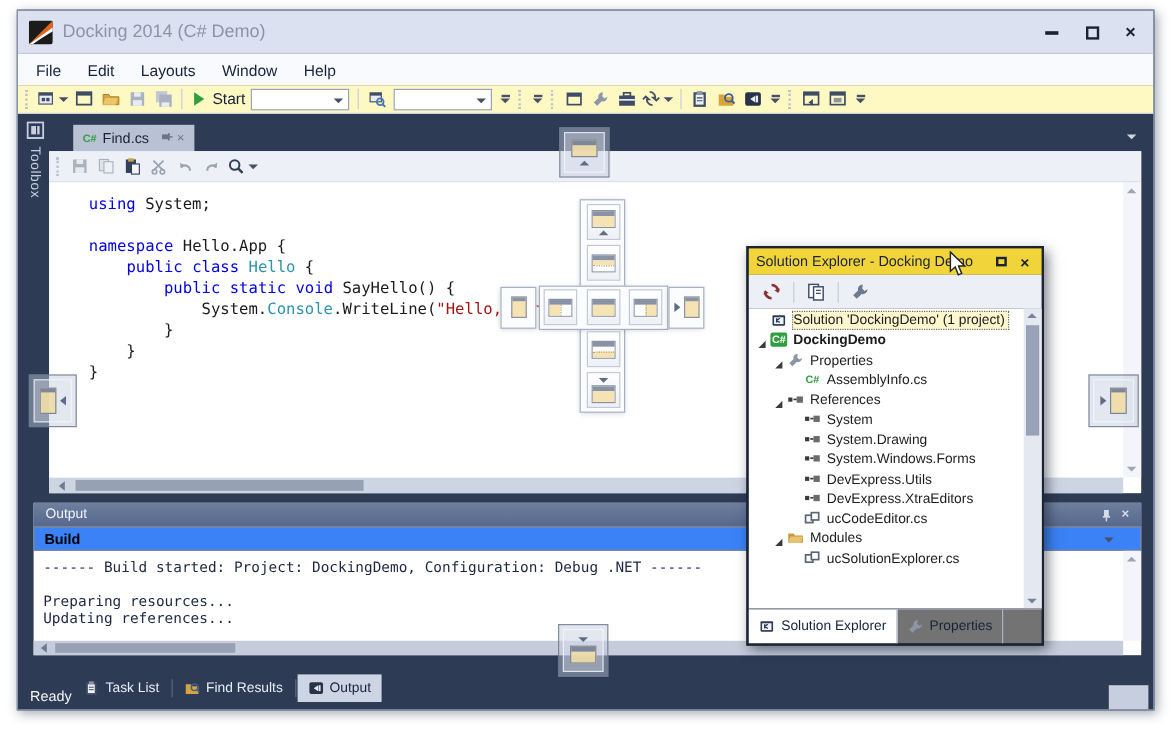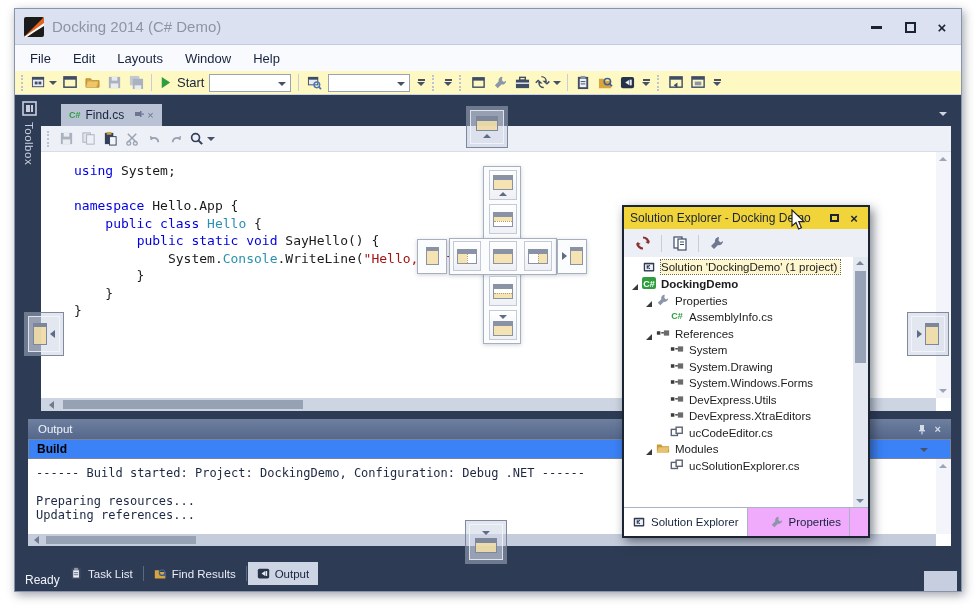--- a/index.html
+++ b/index.html
@@ -103,21 +103,21 @@
   .trow { display:flex; align-items:flex-end; height:16px; margin-top:0.5px; font-size:11.5px; color:#1c1c1c; white-space:nowrap; }
   .trow.bold { font-weight:bold; }
   .trow .exp { width:0;height:0;border-left:6px solid transparent;border-bottom:6px solid #3a3a3a; margin-right:3px; }
   .trow .noexp { width:9px; }
   .trow .ticon { width:16px; height:14px; display:flex; align-items:center; justify-content:center; margin-right:4px; flex:none; }
   .trow.selected .seltext { background:#fdf6cf; outline:1px dotted #6b6b3a; padding:1px 3px 1px 0; }
   #se-vscroll { position:absolute; right:0; top:0; width:15px; height:250px; background:#e4e8f0; }
   #se-vscroll .tri-up { position:absolute; left:3px; top:4px; border-bottom-color:#77839a; }
   #se-vscroll .tri-down { position:absolute; left:3px; bottom:4px; border-top-color:#77839a; }
   #se-vscroll .thumb { position:absolute; left:2px; top:14px; width:11px; height:92px; background:#97a2b6; }
-  #se-tabs { position:absolute; left:0; top:300px; width:244px; height:29px; background:#f0abfc; display:flex; border-top:1px solid #aab2c4;gap:14px; }
+  #se-tabs { position:absolute; left:0; top:300px; width:244px; height:29px; background:#737373; display:flex; border-top:1px solid #aab2c4; }
   .se-tab { display:flex; align-items:center; padding:0 8px; font-size:11.5px; color:#17233d; border-right:1px solid #aab2c4; }
   .se-tab.active { background:#ffffff; }
   .se-tab .ic { margin-right:5px; display:flex; }
 
   
   .edge-guide { position:absolute; z-index:50; border:1px solid rgba(110,120,142,.85); background:rgba(190,199,218,.45); padding:3px; }
   .edge-inner { width:100%; height:100%; border:1px solid rgba(245,248,252,.75); background:rgba(228,233,244,.35);
     display:flex; align-items:center; justify-content:center; gap:3px; }
   .edge-inner.col { flex-direction:column; }
   .gp-h { width:22px; height:15px; border:1px solid #7d879b; background:rgba(240,220,165,.9); }

